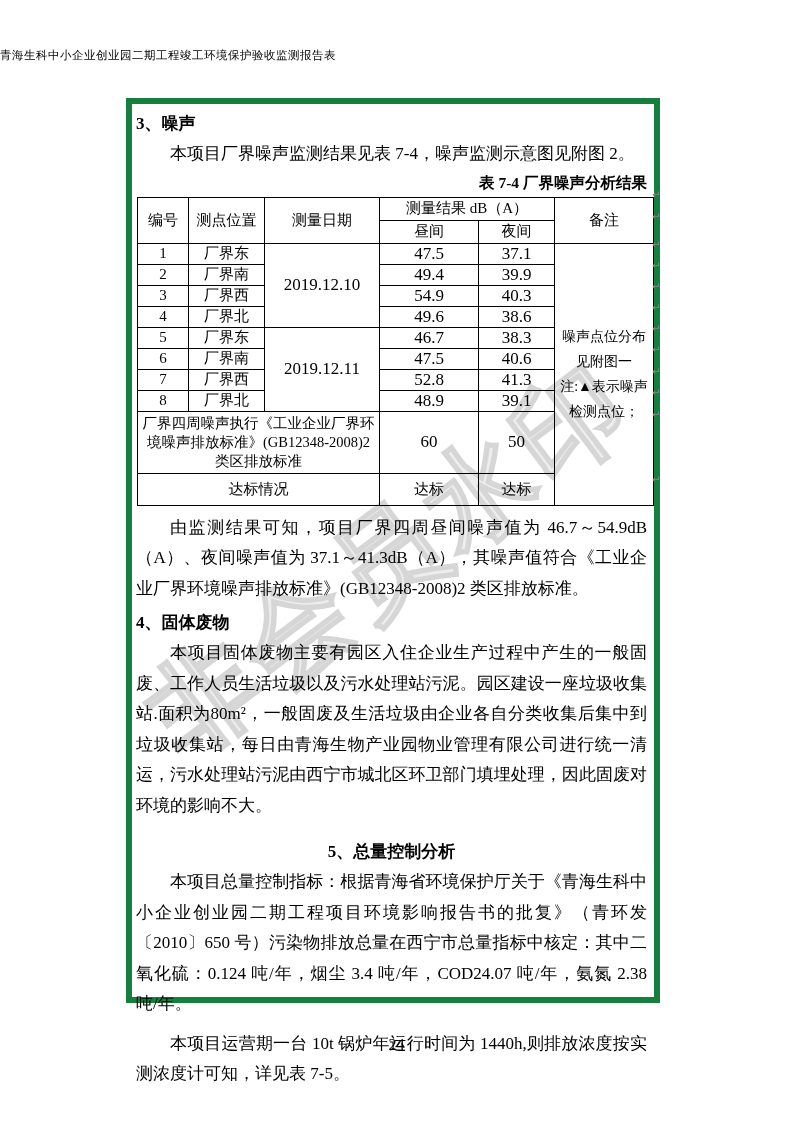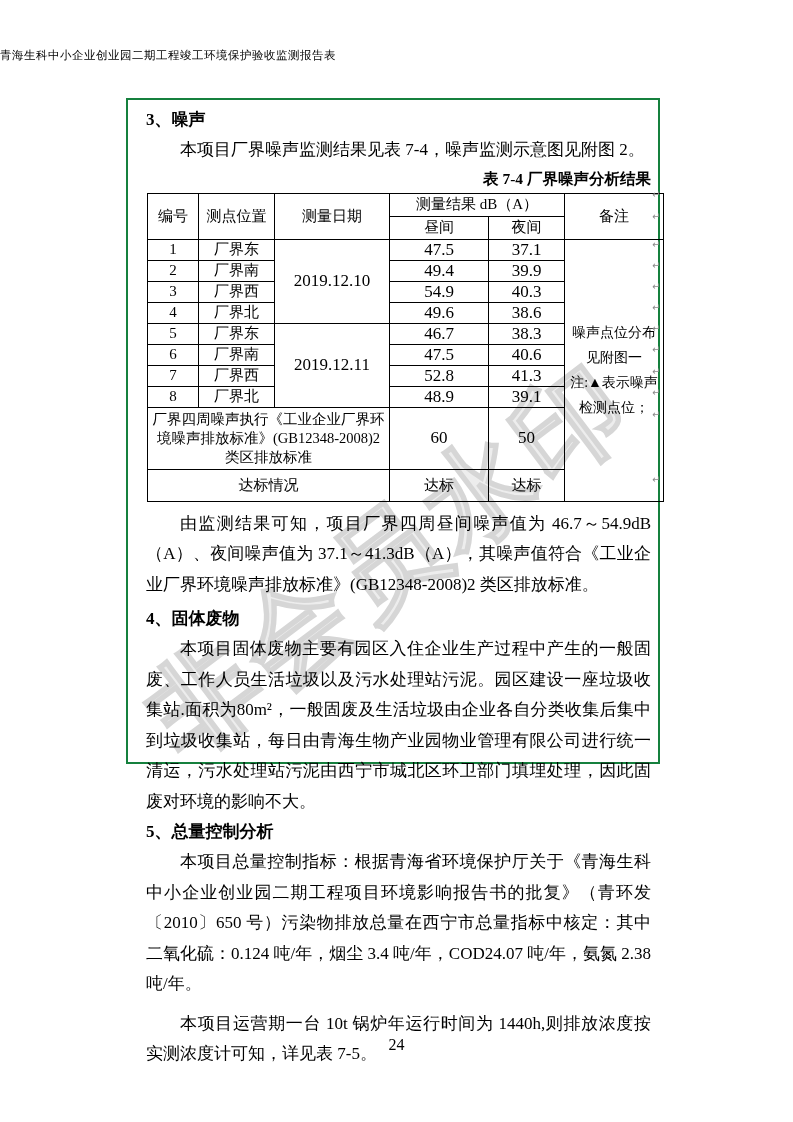--- a/index.html
+++ b/index.html
@@ -29,23 +29,23 @@
   }
 
   .doc-title {
     position: absolute; top: 48px; left: 0; width: 100%;
     text-align: left; font-size: 11.5px; letter-spacing: 0.5px;
     z-index: 2;
   }
 
   .outer-box {
     position: absolute; left: 126px; top: 98px;
-    width: 534px; height: 666px;
-    border: 2px solid #15803d;
-    padding: 5px 7px 0 18px;
+    width: 534px; height: 905px;
+    border: 6px solid #15803d;
+    padding: 5px 7px 0 4px;
     z-index: 1;
   }
 
   .sec-heading {
     font-size: 17px; font-weight: bold; line-height: 30px; margin: 0;
   }
   .para {
     font-size: 17px; line-height: 30.5px; margin: 0;
     text-indent: 2em; text-align: justify;
   }
@@ -73,21 +73,21 @@
   tr.crow  { height: 32px; }
   td.std-label { text-align: left; font-size: 14.5px; line-height: 19px; padding: 0 3px; }
   td.remark-cell {
     text-align: left; font-size: 14px; line-height: 25px;
     white-space: pre-line; padding: 0 4px;
   }
   .num { font-size: 17px; }
 
   .p-after-table { margin-top: 7px; }
   .h4 { margin-top: 4px; }
-  .h5 { margin-top: 0px; }
+  .h5 { margin-top: 16px; text-align: center; }
   .p-last { margin-top: 9px; }
 
   .page-number {
     position: absolute; top: 1036px; left: 0; width: 100%;
     text-align: center; font-size: 16px; z-index: 2;
   }
 
   .pmark {
     position: absolute; left: 652px;
     font-family: "DejaVu Sans", sans-serif;

